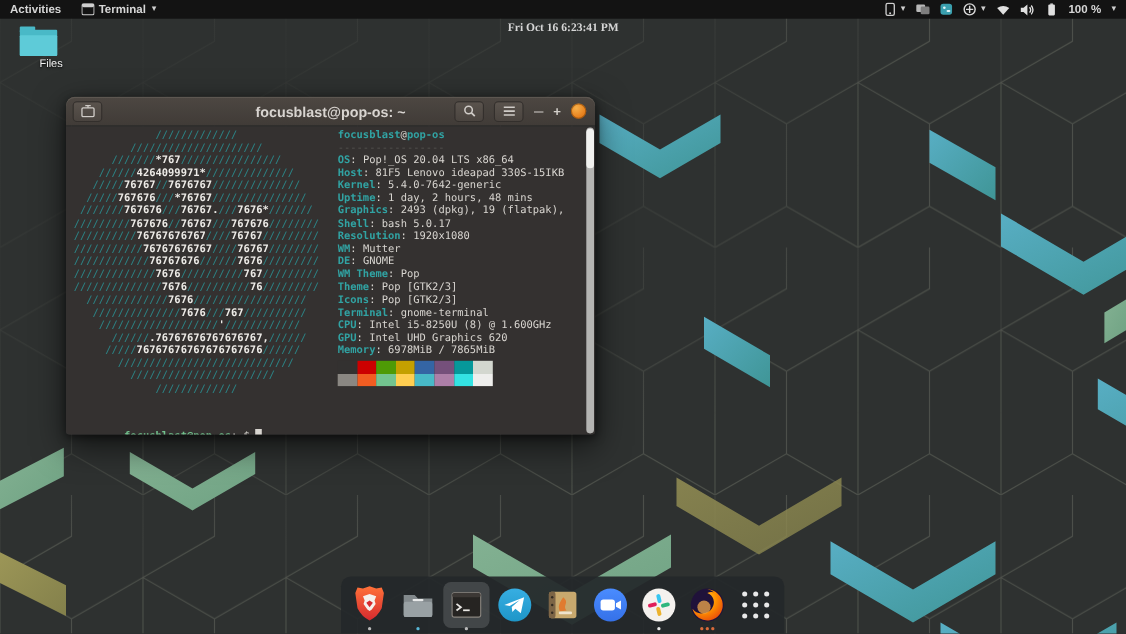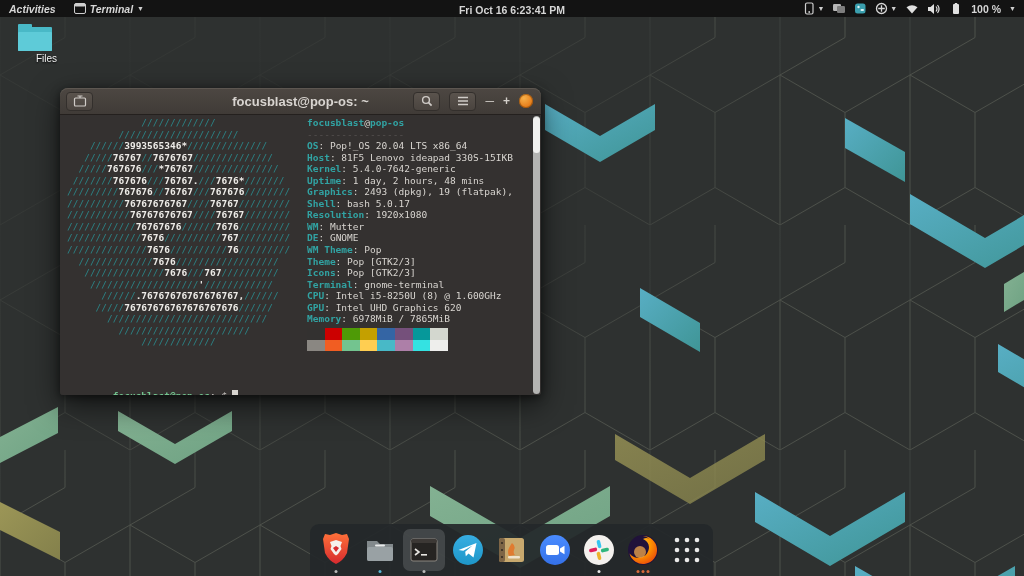--- a/index.html
+++ b/index.html
@@ -5,24 +5,24 @@
   html,body{margin:0;padding:0;width:1024px;height:576px;overflow:hidden;background:#2e3130;
     font-family:"Liberation Sans",sans-serif;-webkit-font-smoothing:antialiased;}
   #stage{position:relative;width:1024px;height:576px;overflow:hidden;}
 
   
   #wallpaper{position:absolute;inset:0;z-index:0;}
 
   
   #topbar{position:absolute;top:0;left:0;width:1024px;height:17px;background:#131313;z-index:40;
     display:flex;align-items:center;color:#d6d6d6;font-size:10.5px;font-weight:bold;}
-  #topbar .tb-left{display:flex;gap:18px;padding-left:9px;font-style:italic;}
+  #topbar .tb-left{display:flex;gap:18px;padding-left:9px;}
   .tb-item{display:flex;align-items:center;gap:4px;cursor:default;}
-  #topbar .tb-clock{position:absolute;left:50%;top:0;transform:translateX(-50%);height:19px;
-    display:flex;align-items:center;}
+  #topbar .tb-clock{position:absolute;left:50%;top:16px;transform:translateX(-50%);height:19px;
+    display:flex;align-items:center;font-family:Liberation Serif, serif;}
   #topbar .tb-right{position:absolute;right:4px;top:0;height:17px;display:flex;align-items:center;gap:8px;padding-right:4px;}
   .caret{font-size:7px;color:#cfcfcf;line-height:1;}
   .tray-ic{display:flex;align-items:center;gap:2px;}
 
   
   #files-icon{position:absolute;left:13px;top:24px;width:44px;z-index:5;text-align:right;}
   #files-icon .folder{width:34px;height:27px;margin:0 auto;position:relative;}
   #files-icon .folder .back{position:absolute;left:0;top:3px;width:34px;height:24px;background:#49b9c7;border-radius:1px;}
   #files-icon .folder .tab{position:absolute;left:0;top:0;width:14px;height:5px;background:#49b9c7;border-radius:1px 1px 0 0;}
   #files-icon .folder .front{position:absolute;left:0;top:8px;width:34px;height:19px;background:#5ecbd8;border-radius:1px;}
@@ -231,21 +231,22 @@
         <span class="win-glyph">─</span>
         <span class="win-glyph">+</span>
         <div id="close-btn"></div>
       </div>
     </div>
 
     <div id="term-body">
       <div id="ascii-art">
           <div class="t-line"><span class="art-slash">             /////////////</span></div>
           <div class="t-line"><span class="art-slash">         /////////////////////</span></div>
-          <div class="t-line"><span class="art-slash">    //////</span><span class="art-num">3993565346*</span><span class="art-slash">//////////////</span></div>
+          <div class="t-line"><span class="art-slash">      ///////</span><span class="art-num">*767</span><span class="art-slash">////////////////</span></div>
+          <div class="t-line"><span class="art-slash">    //////</span><span class="art-num">4264099971*</span><span class="art-slash">//////////////</span></div>
           <div class="t-line"><span class="art-slash">   /////</span><span class="art-num">76767</span><span class="art-slash">//</span><span class="art-num">7676767</span><span class="art-slash">//////////////</span></div>
           <div class="t-line"><span class="art-slash">  /////</span><span class="art-num">767676</span><span class="art-slash">///</span><span class="art-num">*76767</span><span class="art-slash">///////////////</span></div>
           <div class="t-line"><span class="art-slash"> ///////</span><span class="art-num">767676</span><span class="art-slash">///</span><span class="art-num">76767.</span><span class="art-slash">///</span><span class="art-num">7676*</span><span class="art-slash">///////</span></div>
           <div class="t-line"><span class="art-slash">/////////</span><span class="art-num">767676</span><span class="art-slash">//</span><span class="art-num">76767</span><span class="art-slash">///</span><span class="art-num">767676</span><span class="art-slash">////////</span></div>
           <div class="t-line"><span class="art-slash">//////////</span><span class="art-num">76767676767</span><span class="art-slash">////</span><span class="art-num">76767</span><span class="art-slash">/////////</span></div>
           <div class="t-line"><span class="art-slash">///////////</span><span class="art-num">76767676767</span><span class="art-slash">////</span><span class="art-num">76767</span><span class="art-slash">////////</span></div>
           <div class="t-line"><span class="art-slash">////////////</span><span class="art-num">76767676</span><span class="art-slash">//////</span><span class="art-num">7676</span><span class="art-slash">/////////</span></div>
           <div class="t-line"><span class="art-slash">/////////////</span><span class="art-num">7676</span><span class="art-slash">//////////</span><span class="art-num">767</span><span class="art-slash">/////////</span></div>
           <div class="t-line"><span class="art-slash">//////////////</span><span class="art-num">7676</span><span class="art-slash">//////////</span><span class="art-num">76</span><span class="art-slash">/////////</span></div>
           <div class="t-line"><span class="art-slash">  /////////////</span><span class="art-num">7676</span><span class="art-slash">//////////////////</span></div>

